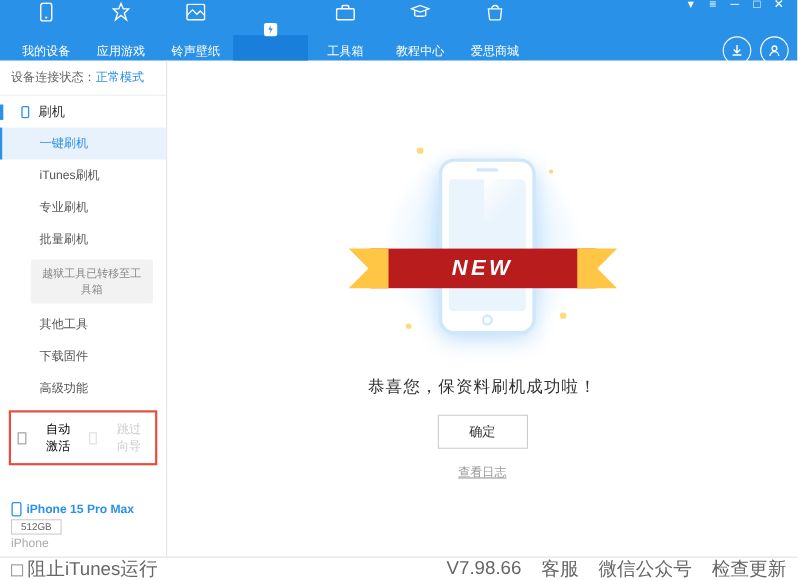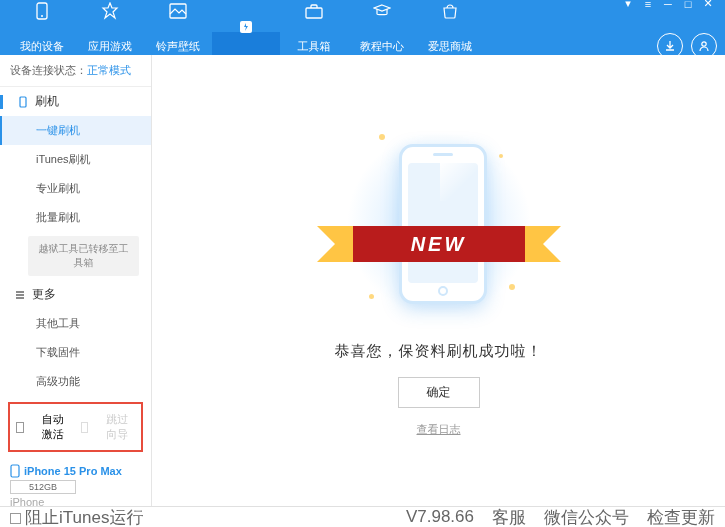--- a/index.html
+++ b/index.html
@@ -26,21 +26,21 @@
 .side-item { padding: 7px 10px 7px 36px; font-size: 11px; color: #555; cursor: pointer; }
 .side-item.active { background: #e8f2fd; color: #2a91e8; border-left: 2px solid #2a91e8; padding-left: 34px; }
 .side-item.box { background: #f2f2f2; margin: 4px 12px 4px 28px; padding: 6px 8px; font-size: 10px; text-align: center; color: #888; border-radius: 2px; }
 .lock-head { color: #bbb; }
 .checkbox-area { border: 2px solid #e74c3c; margin: 6px 8px; padding: 8px 6px; display: flex; gap: 10px; font-size: 11px; }
 .cb-wrap { display: flex; align-items: center; gap: 18px; }
 .cb-wrap.disabled { color: #ccc; }
 .cb { width: 11px; height: 11px; border: 1px solid #999; }
 .cb-wrap.disabled .cb { border-color: #ddd; }
 .device-info { padding: 6px 10px; font-size: 11px; color: #2a91e8; margin-top: auto; }
-.device-info .badge { display: inline-block; border: 1px solid #ccc; color: #666; font-size: 9px; padding: 1px 18px; margin-top: 2px; }
+.device-info .badge { display: inline-block; border: 1px solid #ccc; color: #666; font-size: 9px; padding: 1px 8px; margin-top: 2px; }
 .device-info .model { color: #aaa; margin-top: 2px; }
 .main { flex: 1; display: flex; flex-direction: column; align-items: center; justify-content: center; position: relative; }
 .phone-img { position: relative; width: 180px; height: 200px; }
 .glow { position: absolute; width: 200px; height: 200px; left: -10px; top: 0; background: radial-gradient(circle, rgba(106,186,255,0.35) 0%, rgba(255,255,255,0) 65%); }
 .phone { position: absolute; left: 50px; top: 20px; width: 88px; height: 160px; background: #fff; border: 3px solid #cfe7fb; border-radius: 14px; box-shadow: 0 6px 18px rgba(42,145,232,0.25); }
 .phone::before { content:""; position:absolute; top:6px; left:50%; transform:translateX(-50%); width:20px; height:3px; background:#cfe7fb; border-radius:2px; }
 .phone-screen { position:absolute; top:16px; left:6px; right:6px; bottom:18px; background:#eaf4fd; border-radius:4px; }
 .phone-screen::after { content:""; position:absolute; right:-2px; top:-2px; width:40px; height:40px; background:linear-gradient(135deg, #fff 0%, rgba(255,255,255,0) 60%); }
 .phone-home { position:absolute; bottom:5px; left:50%; transform:translateX(-50%); width:10px; height:10px; border:2px solid #cfe7fb; border-radius:50%; }
 .ribbon { position:absolute; top:98px; left:-12px; right:-12px; height:44px; display:flex; align-items:center; justify-content:center; }
@@ -162,26 +162,20 @@
         </svg>
       <span>刷机</span>
     </div>
     <div class="side-item active">一键刷机</div>
     <div class="side-item">iTunes刷机</div>
     <div class="side-item">专业刷机</div>
     <div class="side-item">批量刷机</div>
 
     <div class="side-item box">越狱工具已转移至工具箱</div>
 
-    <div class="side-head">
-      <svg width="12" height="12" viewBox="0 0 12 12">
-          <path d="M2 3h8M2 6h8M2 9h8" stroke="#666" stroke-width="1.3"></path>
-        </svg>
-      <span>更多</span>
-    </div>
     <div class="side-item">其他工具</div>
     <div class="side-item">下载固件</div>
     <div class="side-item">高级功能</div>
 
     <div class="checkbox-area">
       <label class="cb-wrap">
           <span class="cb"></span>
           <span>自动激活</span>
         </label>
       <label class="cb-wrap disabled">

